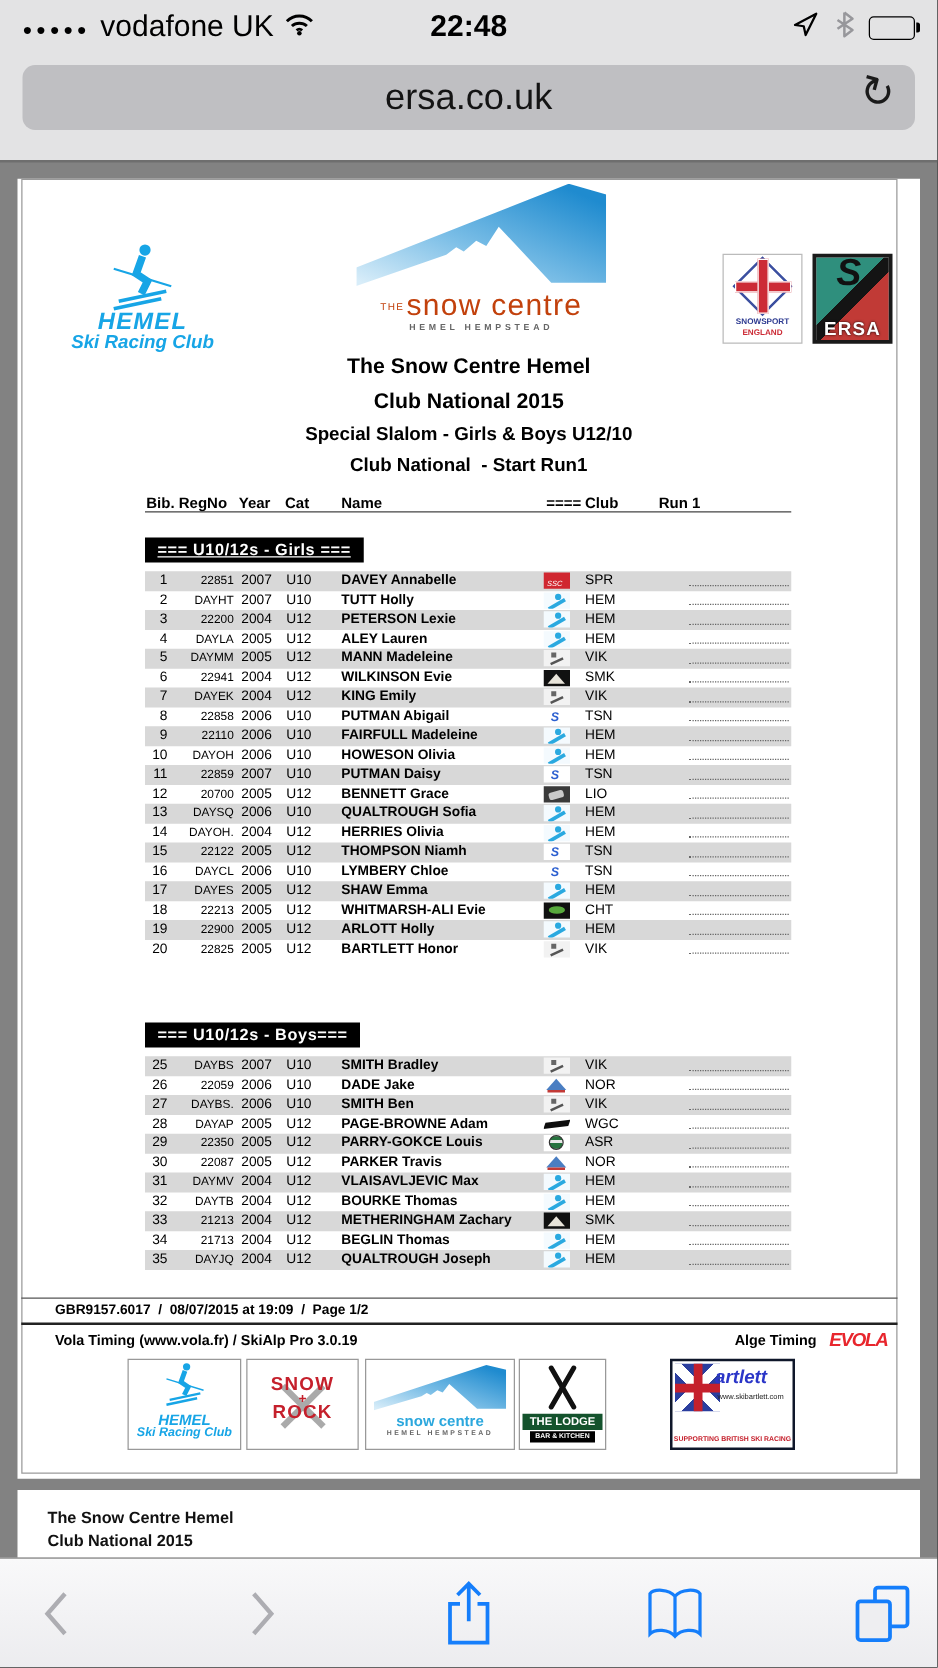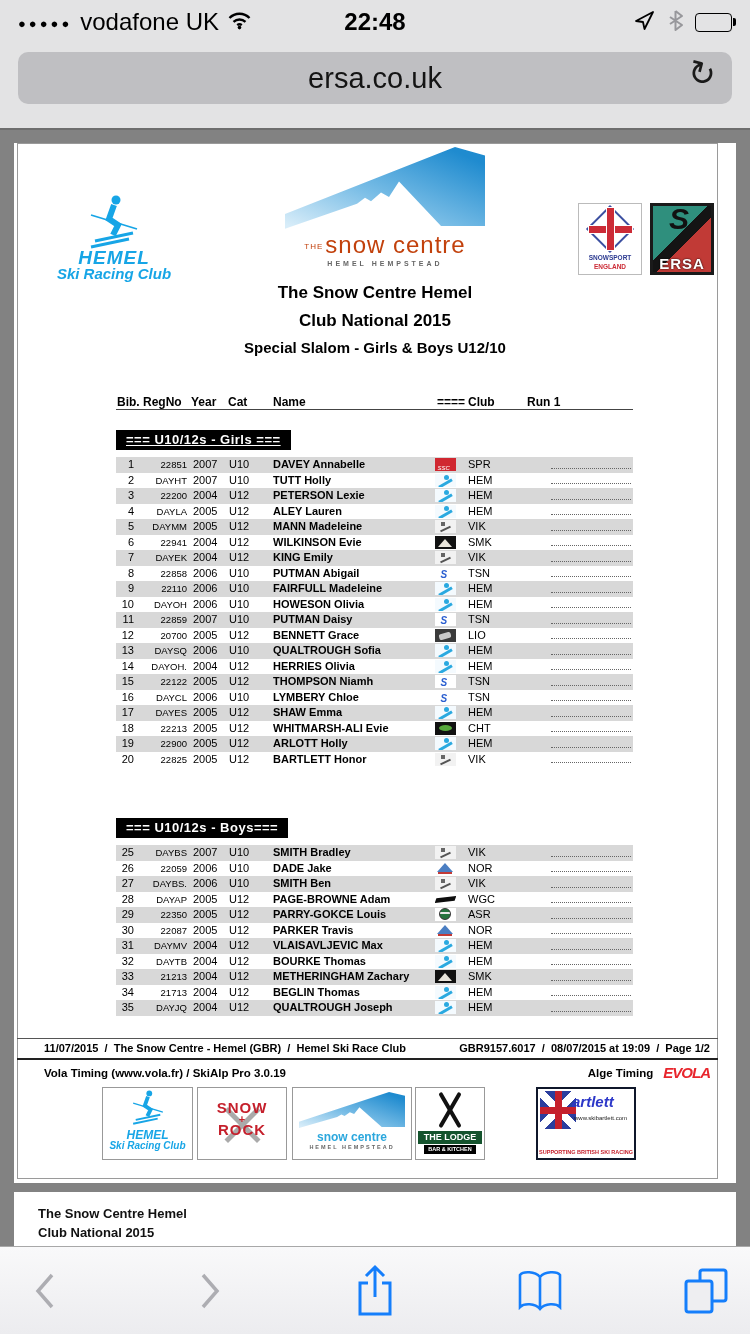--- a/index.html
+++ b/index.html
@@ -241,20 +241,21 @@
 
       <div class="ersa-logo">
         <div class="ersa-s">S</div>
         <div class="ersa-text">ERSA</div>
       </div>
 
       <div class="titles">
         <div class="t-big">The Snow Centre Hemel</div>
         <div class="t-big">Club National 2015</div>
         <div class="t-med">Special Slalom - Girls &amp; Boys U12/10</div>
+        <div class="t-med">Club National  - Start Run1</div>
       </div>
 
       <div class="thead">
         <span class="h-bib">Bib.</span>
         <span class="h-reg">RegNo</span>
         <span class="h-year">Year</span>
         <span class="h-cat">Cat</span>
         <span class="h-name">Name</span>
         <span class="h-logo">====</span>
         <span class="h-club">Club</span>
@@ -728,21 +729,20 @@
             </span>
     <span class="c-club">HEM</span>
     <span class="c-run">
               <i class="dotline"></i>
             </span>
   </div>
 </div>
 
       <div class="f-rule1"></div>
       <div class="f-line1">
-        <span>11/07/2015  /  The Snow Centre - Hemel (GBR)  /  Hemel Ski Race Club</span>
         <span>GBR9157.6017  /  08/07/2015 at 19:09  /  Page 1/2</span>
       </div>
       <div class="f-rule2"></div>
       <div class="f-line2">
         <span>Vola Timing (www.vola.fr) / SkiAlp Pro 3.0.19</span>
         <span class="f-right">
           <span>Alge Timing</span>
           <span class="evola">EVOLA</span>
         </span>
       </div>

